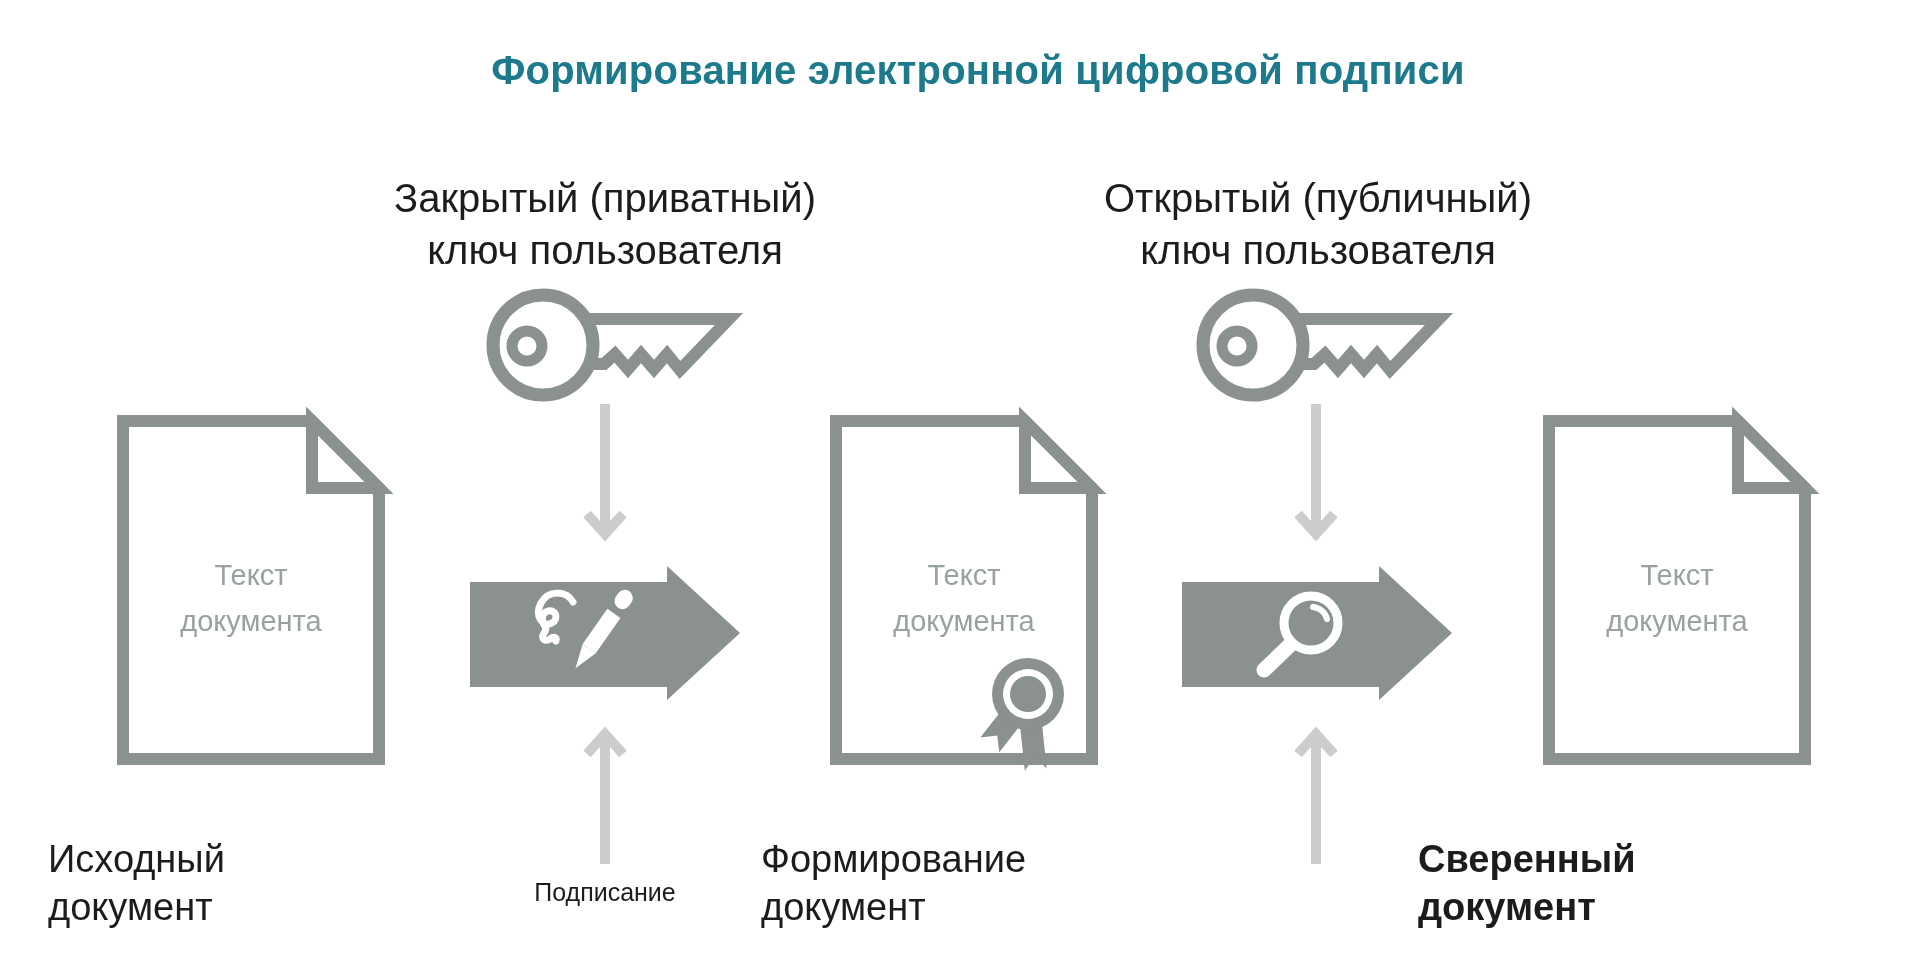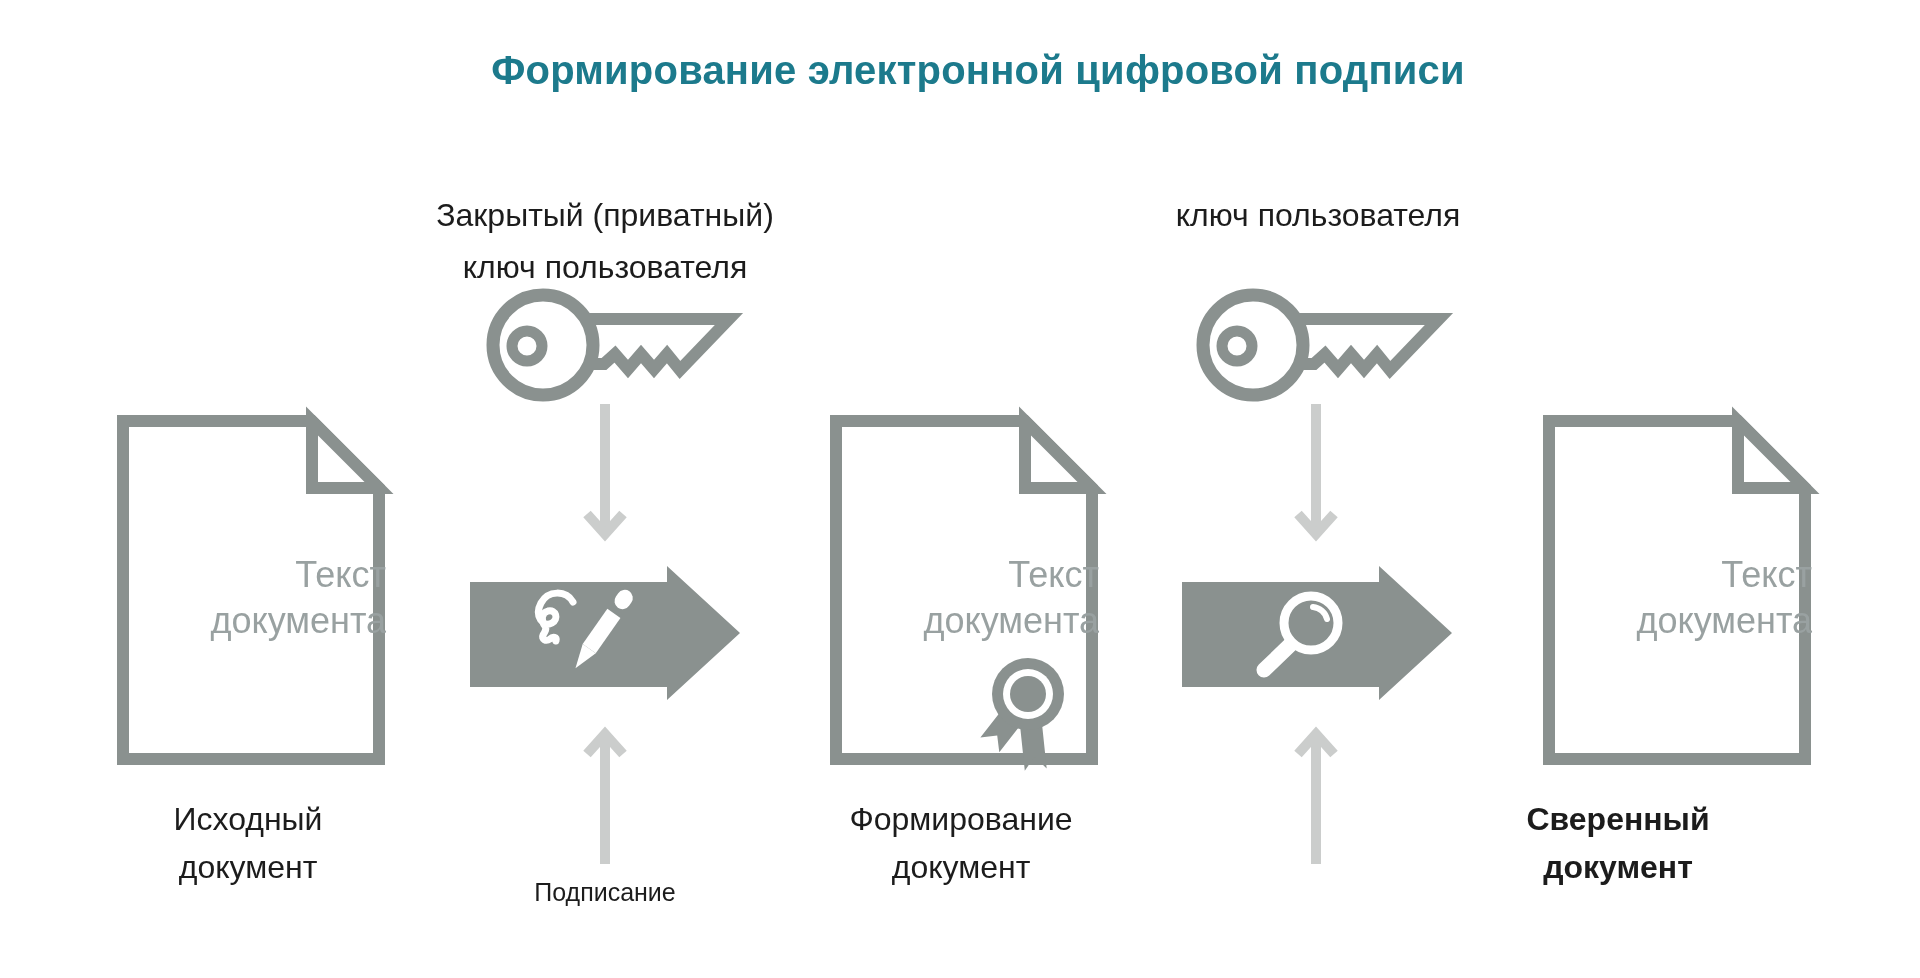--- a/index.html
+++ b/index.html
@@ -25,41 +25,40 @@
   .title{
     left:0;right:0;top:48px;
     text-align:center;
     font-size:40px;font-weight:bold;
     color:var(--title-teal);
     letter-spacing:0.2px;
   }
   .key-label{
     width:500px;
     text-align:center;
-    font-size:32px;line-height:52px;
+    font-size:40px;line-height:52px;
     color:var(--text-black);
-    margin-top:17px;
   }
   .doc-label{
     width:400px;
-    text-align:center;
-    font-size:32px;line-height:48px;
+    font-size:38px;line-height:48px;
     color:var(--text-black);
+    margin-top:40px;
   }
   .process-label{
     width:400px;
     text-align:center;
     font-size:25px;
     color:var(--text-black);
   }
   .doc-wrap{width:270px;height:352px;}
   .doc-body-text{
     position:absolute;left:0;top:138px;width:100%;
-    text-align:right;
-    font-size:36px;line-height:46px;
+    text-align:center;
+    font-size:29px;line-height:46px;
     color:var(--doc-text-gray);
   }
   .seal{position:absolute;left:149px;top:232px;}
 
   .ink-stroke{stroke:var(--icon-gray);fill:none;}
   .ink-fill{fill:var(--icon-gray);}
   .pale-stroke{stroke:var(--light-gray);fill:none;}
   .page-shape{fill:#ffffff;stroke:var(--icon-gray);}
   .white-fill{fill:#ffffff;}
   .white-stroke{stroke:#ffffff;fill:none;}
@@ -70,20 +69,21 @@
 <div class="canvas">
 
   <div class="abs title">Формирование электронной цифровой подписи</div>
 
   <div class="abs key-label" style="left:355px;top:172px;">
     <div>Закрытый (приватный)</div>
     <div>ключ пользователя</div>
   </div>
 
   <div class="abs key-label" style="left:1068px;top:172px;">
+    <div>Открытый (публичный)</div>
     <div>ключ пользователя</div>
   </div>
 
   <svg class="abs" style="left:486px;top:288px;" width="250" height="115" viewBox="0 0 250 115" aria-hidden="true">
     <circle class="ink-stroke" cx="57" cy="57" r="50" stroke-width="13"></circle>
     <circle class="ink-stroke" cx="41" cy="58" r="15" stroke-width="11"></circle>
     <path class="ink-stroke" d="M100 31 H243 L194 82 L181 66 L168 81 L155 66 L142 81 L129 66 L118 76 H101" stroke-width="12" stroke-linejoin="miter" stroke-miterlimit="10"></path>
   </svg>
 
   <svg class="abs" style="left:1196px;top:288px;" width="250" height="115" viewBox="0 0 250 115" aria-hidden="true">

